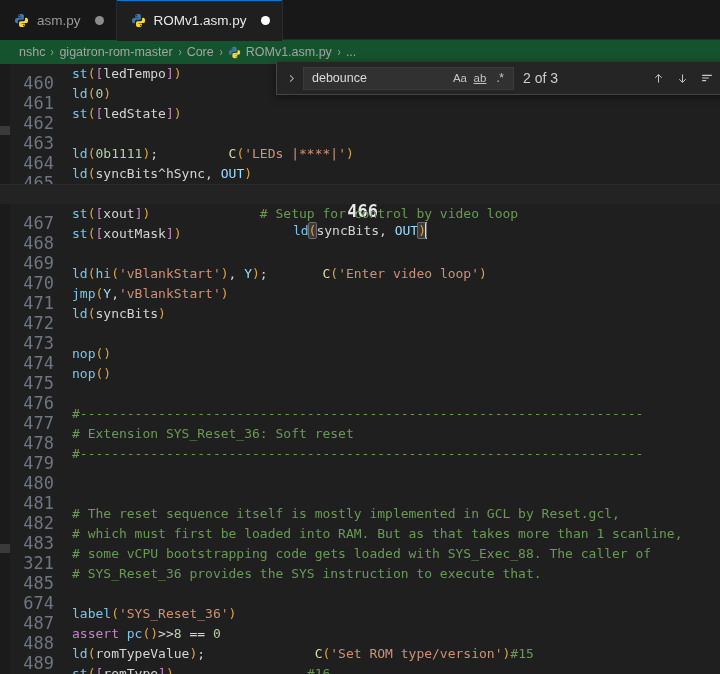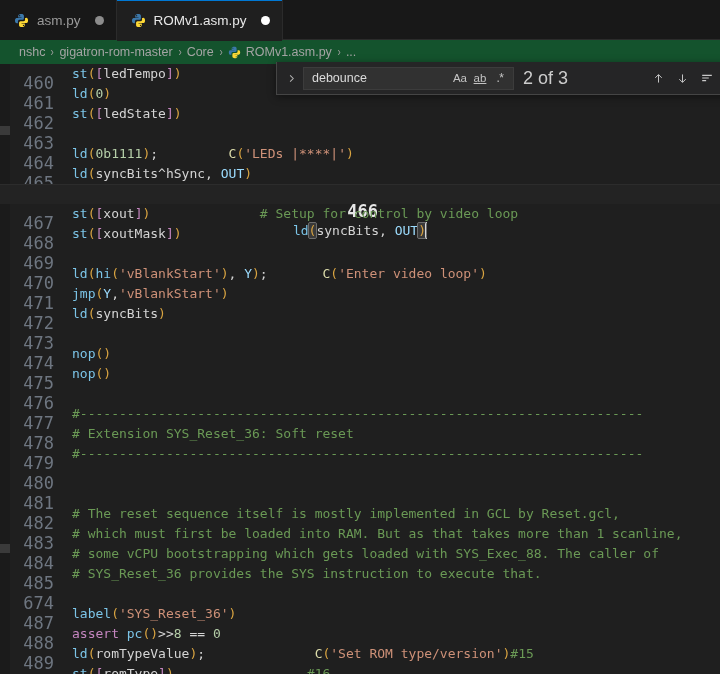--- a/index.html
+++ b/index.html
@@ -213,21 +213,21 @@
   .find-opt {
     width: 20px; height: 19px;
     display: flex; align-items: center; justify-content: center;
     color: #c4c4c4;
     cursor: pointer;
     flex: none;
     border-radius: 3px;
   }
   .find-matchcount {
     margin-left: 9px;
-    font-size: 18px;
+    font-size: 14px;
     color: #cccccc;
     white-space: nowrap;
     flex: none;
   }
   .find-actions {
     margin-left: auto;
     display: flex;
     align-items: center;
     gap: 3px;
   }
@@ -301,21 +301,21 @@
       <div class="line"><div class="ln">474</div><div class="code"><span class="t-fn">nop</span><span class="t-paren">()</span></div></div>
       <div class="line"><div class="ln">475</div><div class="code"><span class="t-fn">nop</span><span class="t-paren">()</span></div></div>
       <div class="line"><div class="ln">476</div><div class="code"></div></div>
       <div class="line"><div class="ln">477</div><div class="code"><span class="t-cmt">#------------------------------------------------------------------------</span></div></div>
       <div class="line"><div class="ln">478</div><div class="code"><span class="t-cmt"># Extension SYS_Reset_36: Soft reset</span></div></div>
       <div class="line"><div class="ln">479</div><div class="code"><span class="t-cmt">#------------------------------------------------------------------------</span></div></div>
       <div class="line"><div class="ln">480</div><div class="code"></div></div>
       <div class="line"><div class="ln">481</div></div>
       <div class="line"><div class="ln">482</div><div class="code"><span class="t-cmt"># The reset sequence itself is mostly implemented in GCL by Reset.gcl,</span></div></div>
       <div class="line"><div class="ln">483</div><div class="code"><span class="t-cmt"># which must first be loaded into RAM. But as that takes more than 1 scanline,</span></div></div>
-      <div class="line"><div class="ln">484</div><div class="code"><span class="t-cmt"># some vCPU bootstrapping which gets loaded with SYS_Exec_88. The caller of</span></div></div>
+      <div class="line"><div class="ln">321</div><div class="code"><span class="t-cmt"># some vCPU bootstrapping code gets loaded with SYS_Exec_88. The caller of</span></div></div>
       <div class="line"><div class="ln">485</div><div class="code"><span class="t-cmt"># SYS_Reset_36 provides the SYS instruction to execute that.</span></div></div>
       <div class="line"><div class="ln">674</div><div class="code"></div></div>
       <div class="line"><div class="ln">487</div><div class="code"><span class="t-fn">label</span><span class="t-paren">(</span><span class="t-str">'SYS_Reset_36'</span><span class="t-paren">)</span></div></div>
       <div class="line"><div class="ln">488</div><div class="code"><span class="t-kw">assert</span><span class="t-op"> </span><span class="t-fn">pc</span><span class="t-paren">()</span><span class="t-op">&gt;&gt;</span><span class="t-num">8</span><span class="t-op"> == </span><span class="t-num">0</span></div></div>
       <div class="line"><div class="ln">489</div><div class="code"><span class="t-fn">ld</span><span class="t-paren">(</span><span class="t-ident">romTypeValue</span><span class="t-paren">)</span><span class="t-punc">;</span><span class="t-op">              </span><span class="t-cfn">C</span><span class="t-paren">(</span><span class="t-str">'Set ROM type/version'</span><span class="t-paren">)</span><span class="t-cmt">#15</span></div></div>
       <div class="line"><div class="ln">490</div><div class="code"><span class="t-fn">st</span><span class="t-paren">(</span><span class="t-brack">[</span><span class="t-ident">romType</span><span class="t-brack">]</span><span class="t-paren">)</span><span class="t-op">                 </span><span class="t-cmt">#16</span></div></div>
     </div>
 </div>
 
 <div class="find-widget">

